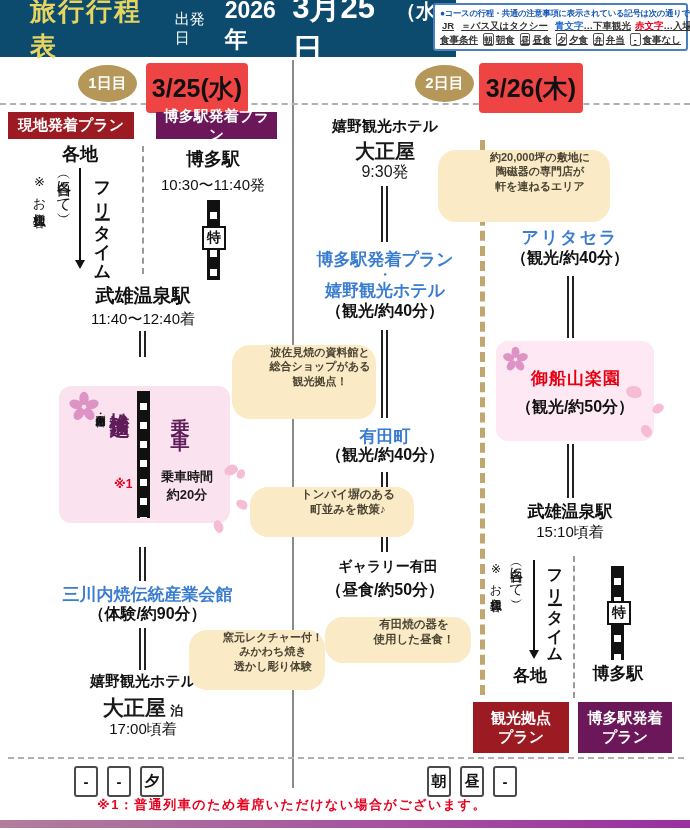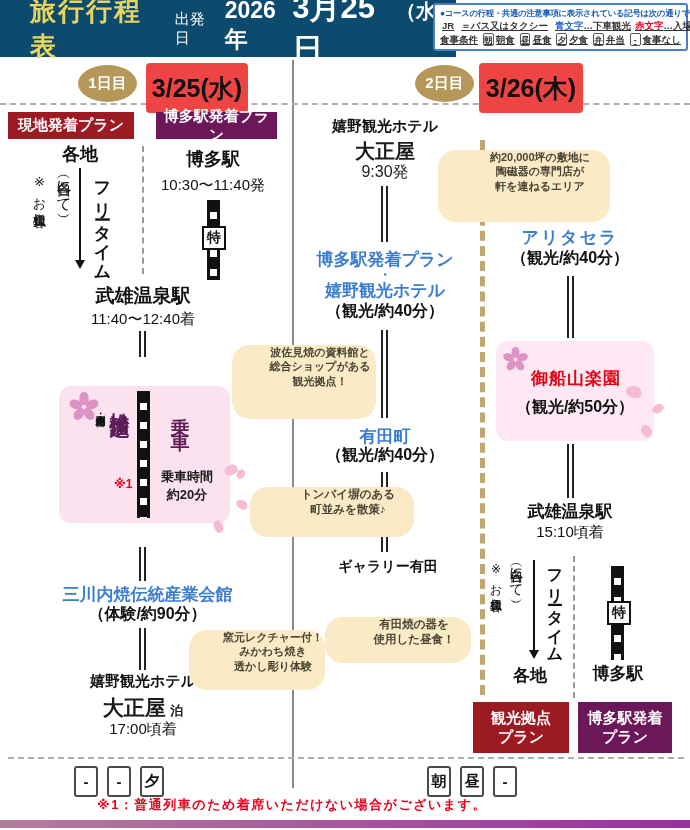--- a/index.html
+++ b/index.html
@@ -208,20 +208,21 @@
   <div class="t spot-blue" style="left:335px;top:425px;width:100px;">有田町</div>
   <div class="t dur" style="left:305px;top:445px;width:160px;">（観光/約40分）</div>
   <div class="rail2" style="left:381px;top:472px;height:80px;"></div>
 
   <div class="bubble" style="left:250px;top:487px;width:132px;height:50px;font-size:11.5px;">
     <span>トンバイ塀のある</span>
     <span>町並みを散策♪</span>
   </div>
 
   <div class="t spot-black" style="left:308px;top:558px;width:160px;">ギャラリー有田</div>
+  <div class="t dur" style="left:305px;top:580px;width:160px;">（昼食/約50分）</div>
 
   <div class="bubble" style="left:325px;top:617px;width:114px;height:46px;font-size:11.5px;">
     <span>有田焼の器を</span>
     <span>使用した昼食！</span>
   </div>
 
   <div class="vdash-gold" style="left:480px;top:140px;height:555px;"></div>
 
   <div class="bubble" style="left:438px;top:150px;width:140px;height:72px;">
     <span>約20,000坪の敷地に</span>

